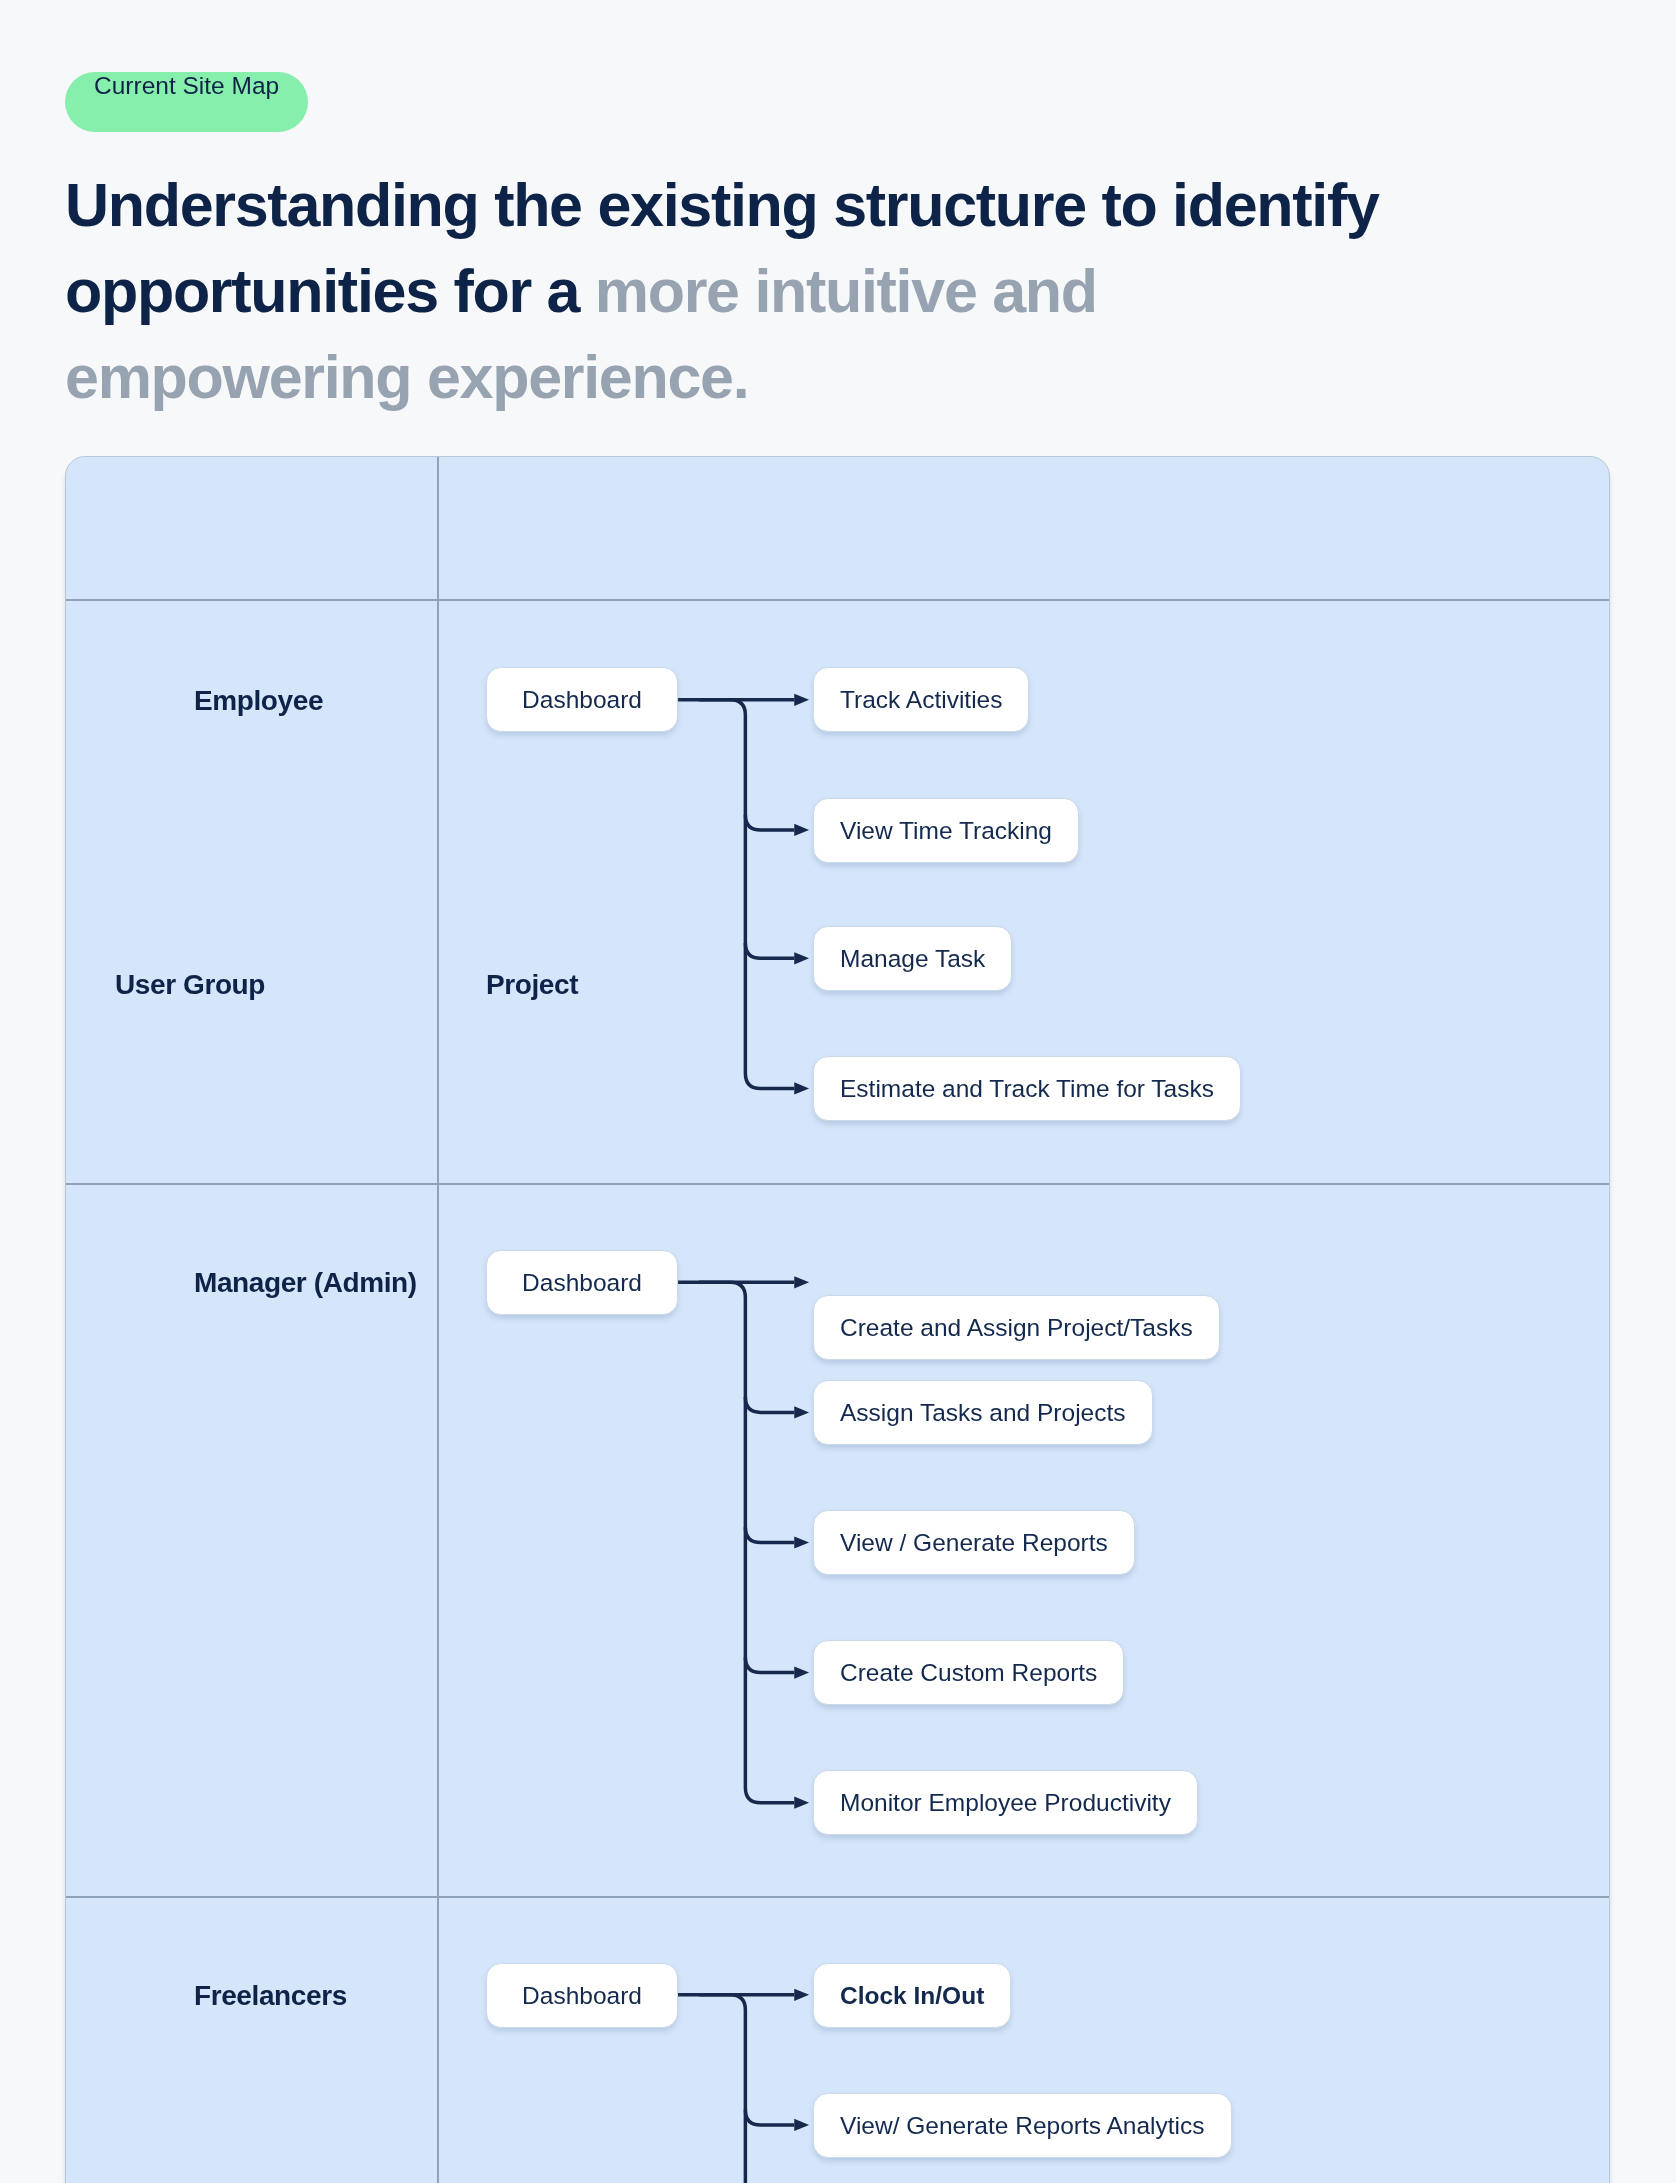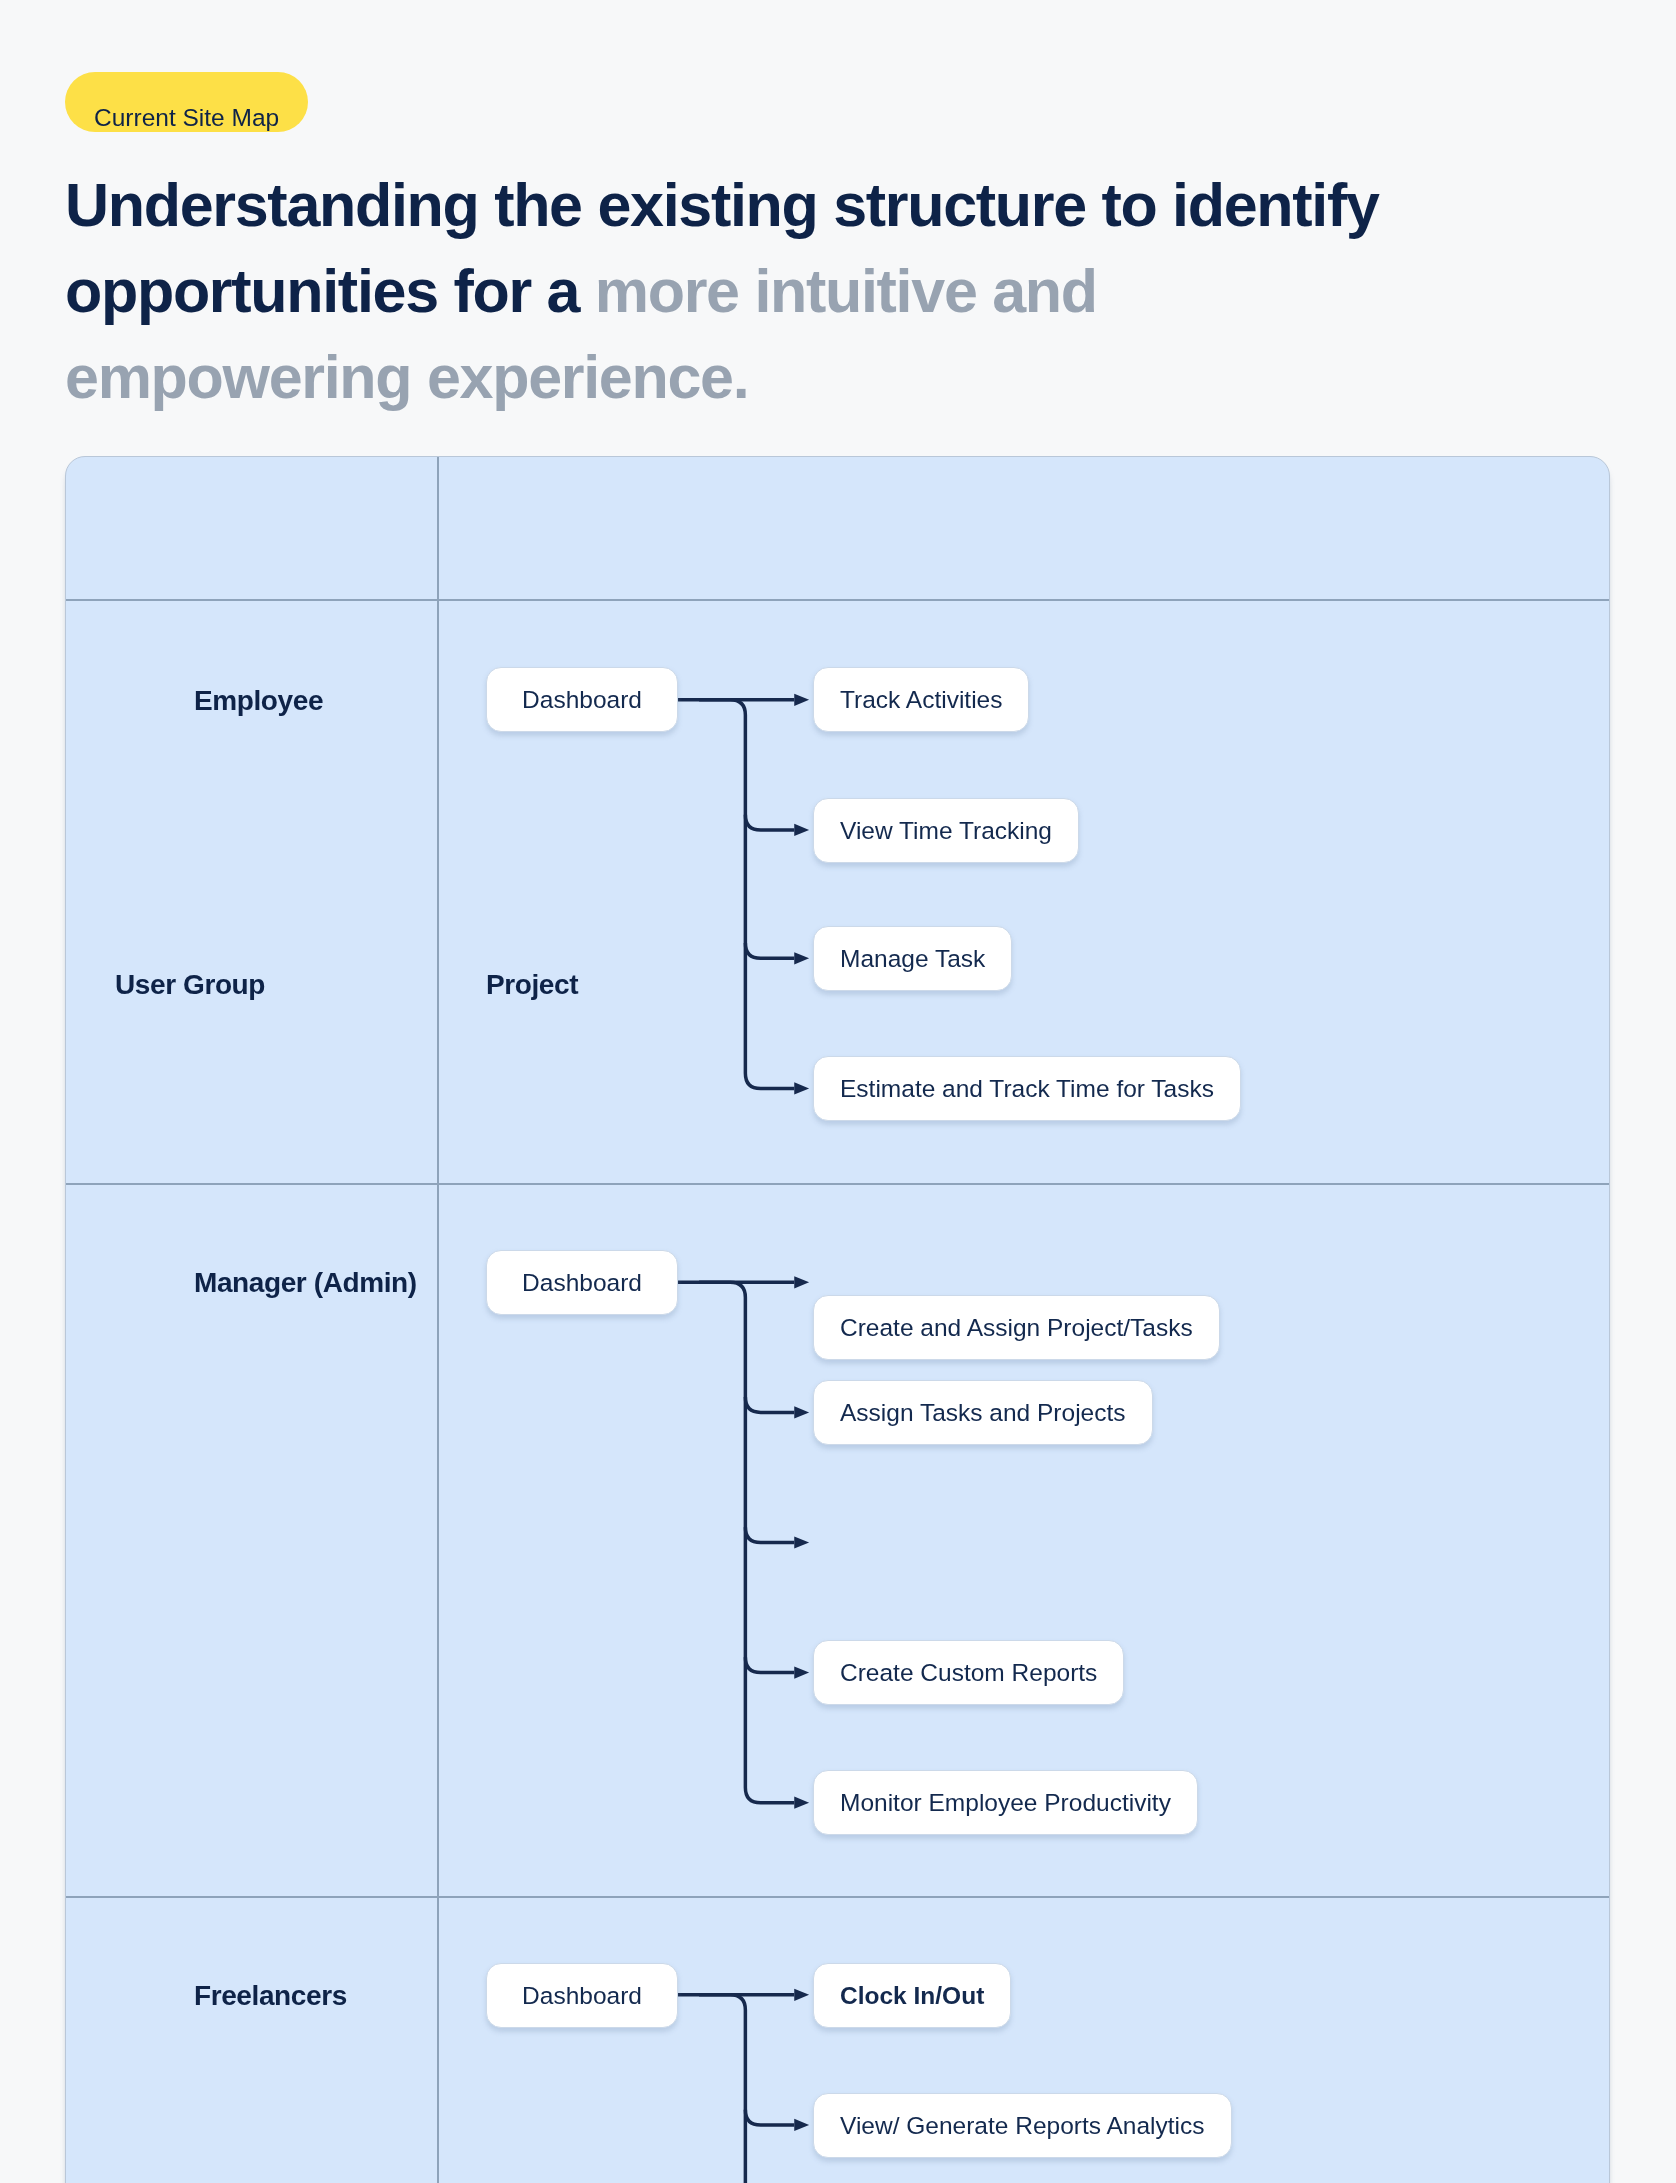--- a/index.html
+++ b/index.html
@@ -5,22 +5,22 @@
   html,body{margin:0;padding:0;background:#f7f8f9;}
   .page{
     position:relative;
     width:1677px;height:2551px;
     background:#f7f8f9;
     font-family:"Liberation Sans", sans-serif;
     overflow:hidden;
   }
   .badge{
     position:absolute;left:65px;top:72px;height:60px;
-    background:#fde047;border-radius:31px;
-    display:flex;align-items:flex-end;
+    background:#86efac;border-radius:31px;
+    display:flex;align-items:flex-start;
     padding:0 29px;
     font-size:24.5px;color:#0e2348;font-weight:400;
   }
   .heading{
     position:absolute;left:65px;top:162px;width:1572px;
     font-size:61px;font-weight:700;letter-spacing:-1.3px;
     line-height:86px;color:#0e2348;
   }
   .heading .line{white-space:nowrap;}
   .heading .gray{color:#98a3b1;}
@@ -118,20 +118,21 @@
 
     <div class="node root" style="left:420px;top:210px;">Dashboard</div>
     <div class="node" style="left:747px;top:210px;">Track Activities</div>
     <div class="node" style="left:747px;top:341px;">View Time Tracking</div>
     <div class="node" style="left:747px;top:469px;">Manage Task</div>
     <div class="node" style="left:747px;top:599px;">Estimate and Track Time for Tasks</div>
 
     <div class="node root" style="left:420px;top:793px;">Dashboard</div>
     <div class="node" style="left:747px;top:838px;text-align:right;">Create and Assign Project/Tasks</div>
     <div class="node" style="left:747px;top:923px;">Assign Tasks and Projects</div>
+    <div class="node" style="left:747px;top:1053px;">View / Generate Reports</div>
     <div class="node" style="left:747px;top:1183px;">Create Custom Reports</div>
     <div class="node" style="left:747px;top:1313px;">Monitor Employee Productivity</div>
 
     <div class="node root" style="left:420px;top:1506px;">Dashboard</div>
     <div class="node" style="left:747px;top:1506px;font-weight:bold;">Clock In/Out</div>
     <div class="node" style="left:747px;top:1636px;">View/ Generate Reports Analytics</div>
 
   </div>
 </div>
 

